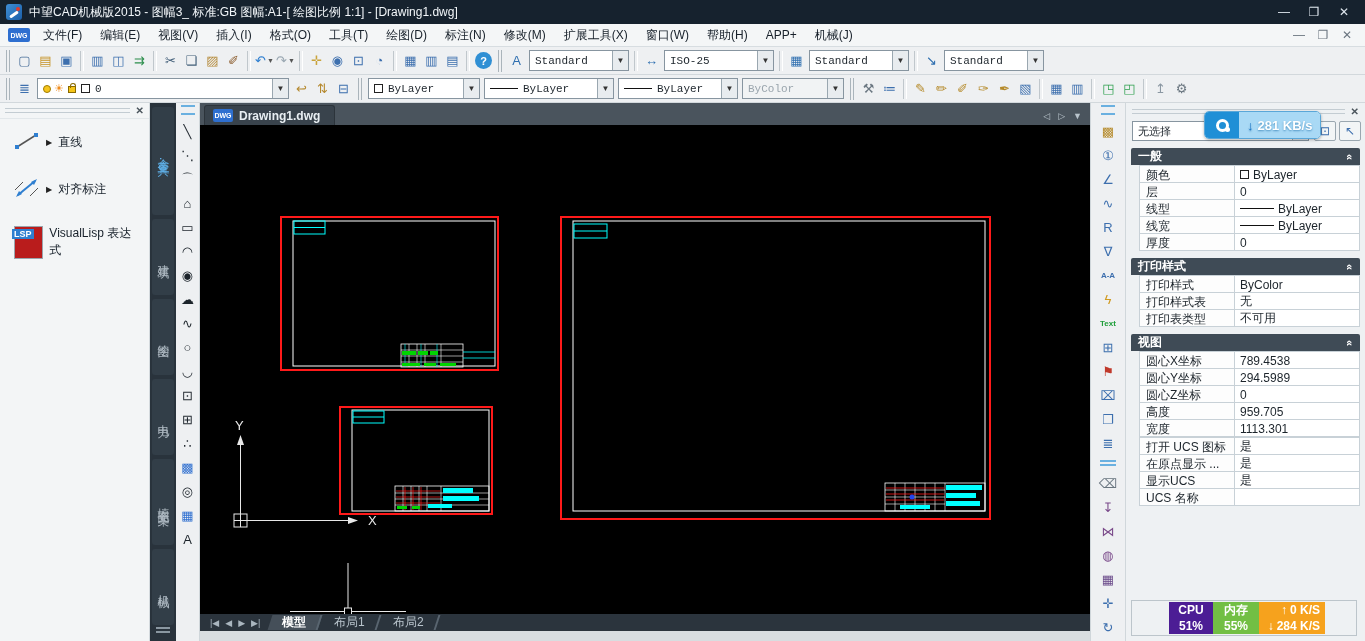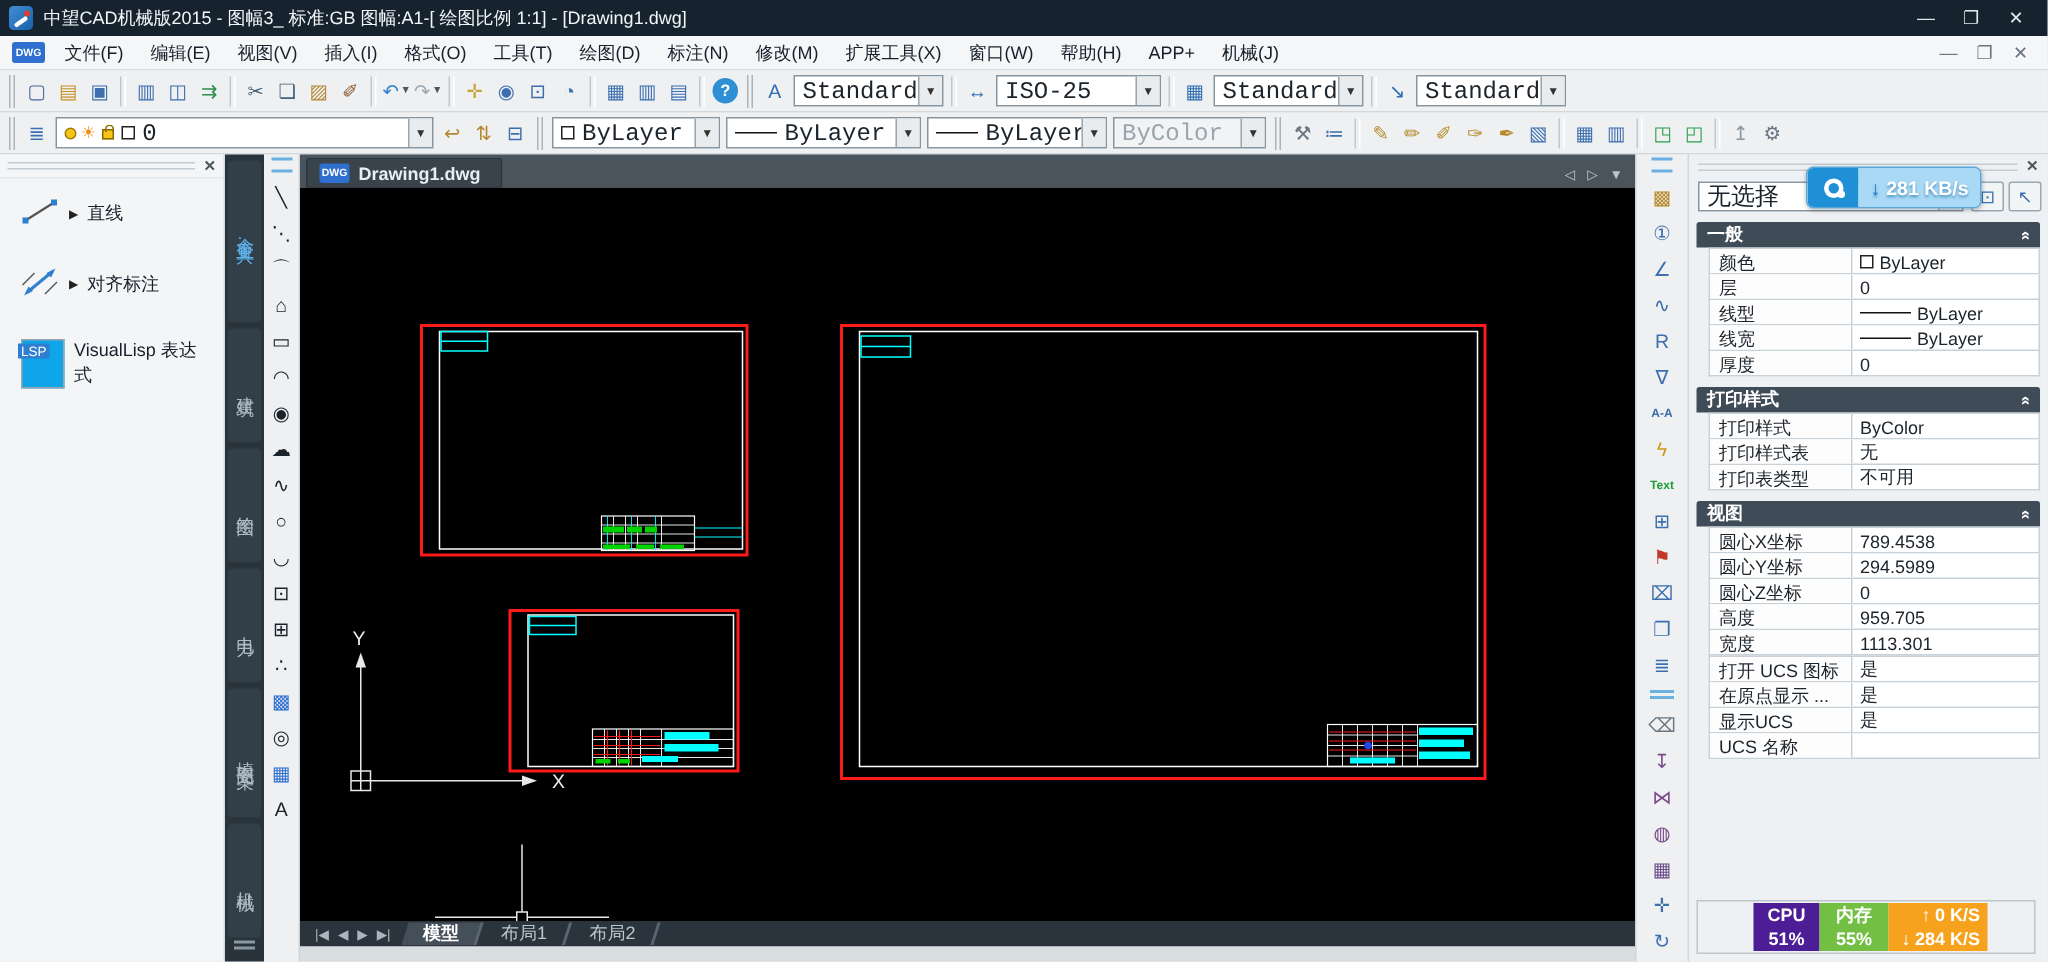--- a/index.html
+++ b/index.html
@@ -35,21 +35,21 @@
           font-size:13px; border-radius:2px; position:relative; flex:none; }
   .icon.round { background:#2f8fd4; color:#fff; width:17px; height:17px; border-radius:50%;
                 font-weight:bold; font-size:11px; margin:0 2px; }
   .icon .caret { font-size:7px; color:#555; margin-left:1px; }
   .tbsep { width:4px; height:20px; border-left:1px solid #c0c7cc; border-right:1px solid #ffffff;
            margin:0 3px; flex:none; }
   .tbgrip { width:4px; height:22px; border-left:1px solid #aab4bb; border-right:1px solid #aab4bb;
             margin:0 4px; flex:none; }
   .dd { height:21px; background:#fff; border:1px solid #8795a0; display:flex; align-items:center;
         margin:0 2px; flex:none; }
-  .dd .val { flex:1; font-family:"Liberation Mono", monospace; font-size:16px; padding:0 5px;
+  .dd .val { flex:1; font-family:"Liberation Mono", monospace; font-size:11px; padding:0 5px;
              white-space:nowrap; overflow:hidden; }
   .dd .caret { width:16px; align-self:stretch; background:#e8ecef; border-left:1px solid #9aa7b0;
                display:flex; align-items:center; justify-content:center; font-size:8px; color:#333; }
   .dd.disabled { background:#f1f3f4; } .dd.disabled .val { color:#9aa5ad; }
   .swatch-sq { width:9px; height:9px; background:#fff; border:1px solid #222; margin-left:5px; flex:none; }
   .line-glyph { width:28px; border-top:1px solid #111; margin-left:5px; flex:none; }
   .dot-bulb { width:8px; height:8px; border-radius:50%; background:#f6c51d; border:1px solid #a07c00;
               margin-left:5px; flex:none; }
   .sun { color:#f08c1e; font-size:11px; margin-left:3px; flex:none; }
   .lock { width:8px; height:7px; background:#f5c518; border:1px solid #8a6a00; margin:2px 0 0 4px;
@@ -58,22 +58,22 @@
                   border:1px solid #8a6a00; border-bottom:none; border-radius:3px 3px 0 0; }
 
   
   #palette { position:absolute; left:0; top:103px; width:150px; height:538px; background:#f3f5f6;
              border-right:1px solid #d4dade; }
   #palette .phead { height:16px; border-bottom:1px solid #e2e7ea; display:flex; align-items:center; padding:0 5px; }
   .griplines { flex:1; height:5px; border-top:1px solid #c3ccd2; border-bottom:1px solid #c3ccd2; margin-right:6px; }
   .closex { color:#4a545c; font-size:10px; font-weight:bold; }
   .pal-item { display:flex; align-items:center; gap:6px; padding:12px 8px 12px 14px; color:#17202a; }
   .pal-item .tri { font-size:8px; color:#222; }
-  .lspbox { width:30px; height:33px; background:#0ea5e9; border:1px solid #9aa5ad; position:relative;
-            font-size:9px; font-weight:normal; color:#fff; }
+  .lspbox { width:30px; height:33px; background:#b91c1c; border:1px solid #9aa5ad; position:relative;
+            font-size:9px; font-weight:bold; color:#fff; }
   .lspbox .tag { position:absolute; left:-3px; top:2px; background:#2e7fd0; padding:0 2px; }
 
   
   #sidetabs { position:absolute; left:150px; top:103px; width:26px; height:538px; background:#29333c;
               display:flex; flex-direction:column; padding-top:2px; }
   .stab { writing-mode:vertical-rl; display:flex; align-items:center; justify-content:center;
           color:#aeb9c2; background:#323e48; border-radius:3px; margin:2px 2px;
           letter-spacing:2px; font-size:12px; flex:none; }
   .stab.active { color:#5fb0e8; }
   #sidetabs::after { content:""; margin:auto 6px 8px; height:9px; border-top:2px solid #8a97a1;

